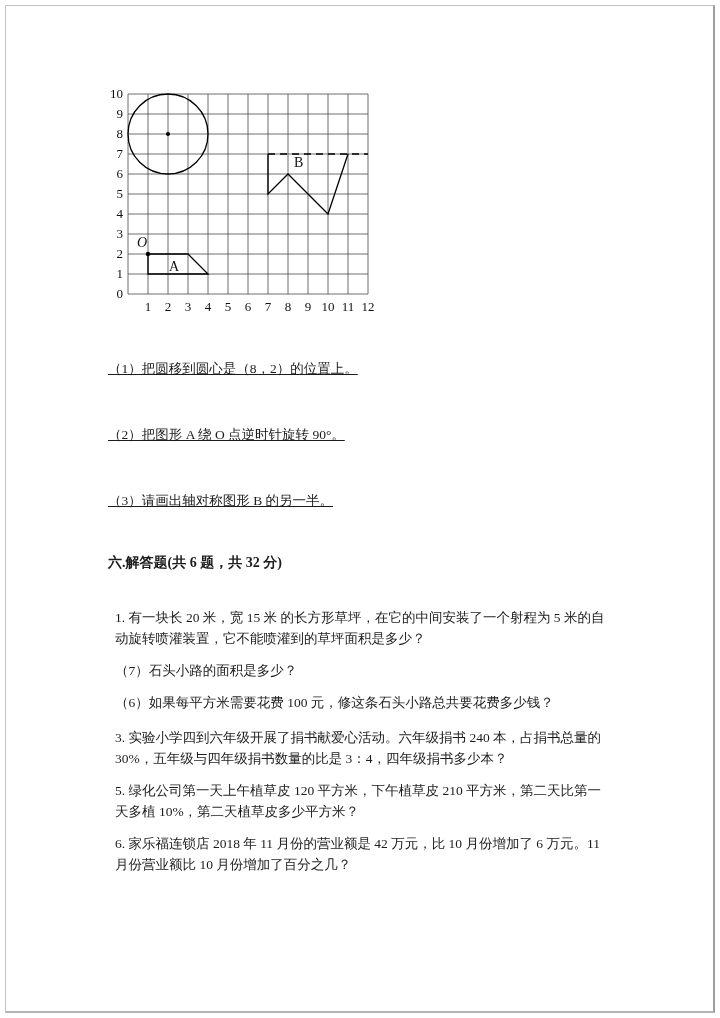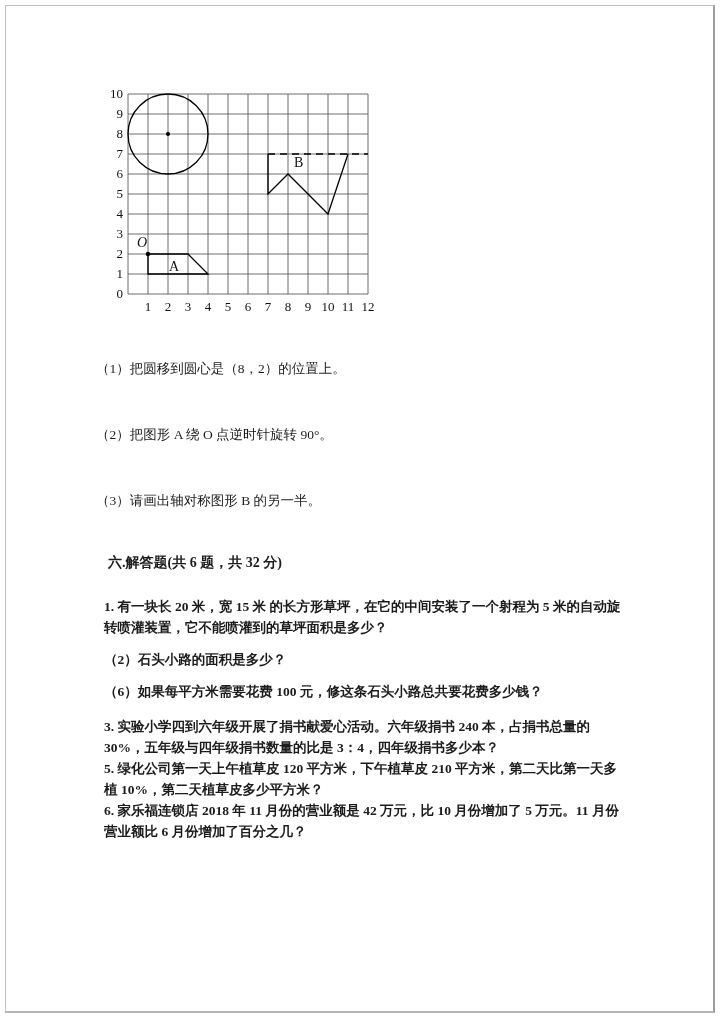--- a/index.html
+++ b/index.html
@@ -27,46 +27,46 @@
     position: absolute;
     left: 94px;
     top: 82px;
   }
   svg text {
     font-family: "Liberation Serif", "DejaVu Serif", serif;
     fill: #111;
   }
   .qline {
     position: absolute;
-    left: 96px;
+    left: 108px;
     width: 520px;
     font-size: 13.5px;
     line-height: 21px;
+    text-decoration: underline;
   }
   .q1 { top: 358px; }
   .q2 { top: 424px; }
   .q3 { top: 490px; }
   .section-heading {
     position: absolute;
     left: 108px;
     top: 554px;
     font-size: 14px;
     font-weight: bold;
   }
   .solve-block {
     position: absolute;
     left: 104px;
     top: 596px;
     width: 520px;
     font-size: 13.5px;
     line-height: 21px;
   }
   .solve-block p {
-    margin: 0;
-    font-weight: bold;
+    margin: 11px;
   }
   .solve-block p.gap-sm { margin-top: 11px; }
   .solve-block p.gap-md { margin-top: 14px; }
 </style>
 </head>
 <body>
 
 <div class="page-border"></div>
 
 <div class="figure-wrap">
@@ -131,18 +131,18 @@
 </div>
 
 <div class="qline q1">（1）把圆移到圆心是（8，2）的位置上。</div>
 <div class="qline q2">（2）把图形 A 绕 O 点逆时针旋转 90°。</div>
 <div class="qline q3">（3）请画出轴对称图形 B 的另一半。</div>
 
 <div class="section-heading">六.解答题(共 6 题，共 32 分)</div>
 
 <div class="solve-block">
   <p>1. 有一块长 20 米，宽 15 米 的长方形草坪，在它的中间安装了一个射程为 5 米的自动旋转喷灌装置，它不能喷灌到的草坪面积是多少？</p>
-  <p class="gap-sm">（2）石头小路的面积是多少？</p>
+  <p class="gap-sm">（7）石头小路的面积是多少？</p>
   <p class="gap-sm">（6）如果每平方米需要花费 100 元，修这条石头小路总共要花费多少钱？</p>
   <p class="gap-md">3. 实验小学四到六年级开展了捐书献爱心活动。六年级捐书 240 本，占捐书总量的 30%，五年级与四年级捐书数量的比是 3：4，四年级捐书多少本？</p>
   <p>5. 绿化公司第一天上午植草皮 120 平方米，下午植草皮 210 平方米，第二天比第一天多植 10%，第二天植草皮多少平方米？</p>
-  <p>6. 家乐福连锁店 2018 年 11 月份的营业额是 42 万元，比 10 月份增加了 5 万元。11 月份营业额比 6 月份增加了百分之几？</p>
+  <p>6. 家乐福连锁店 2018 年 11 月份的营业额是 42 万元，比 10 月份增加了 6 万元。11 月份营业额比 10 月份增加了百分之几？</p>
 </div>
 
 </body></html>

